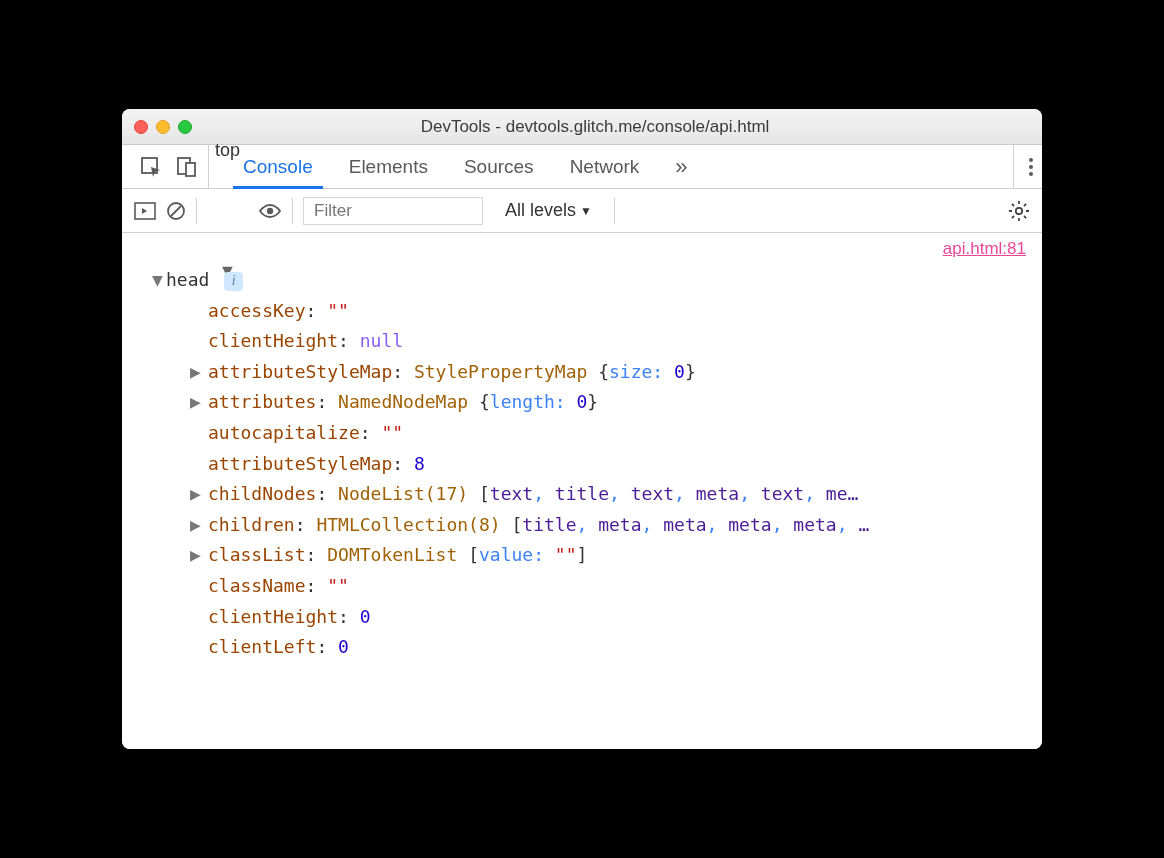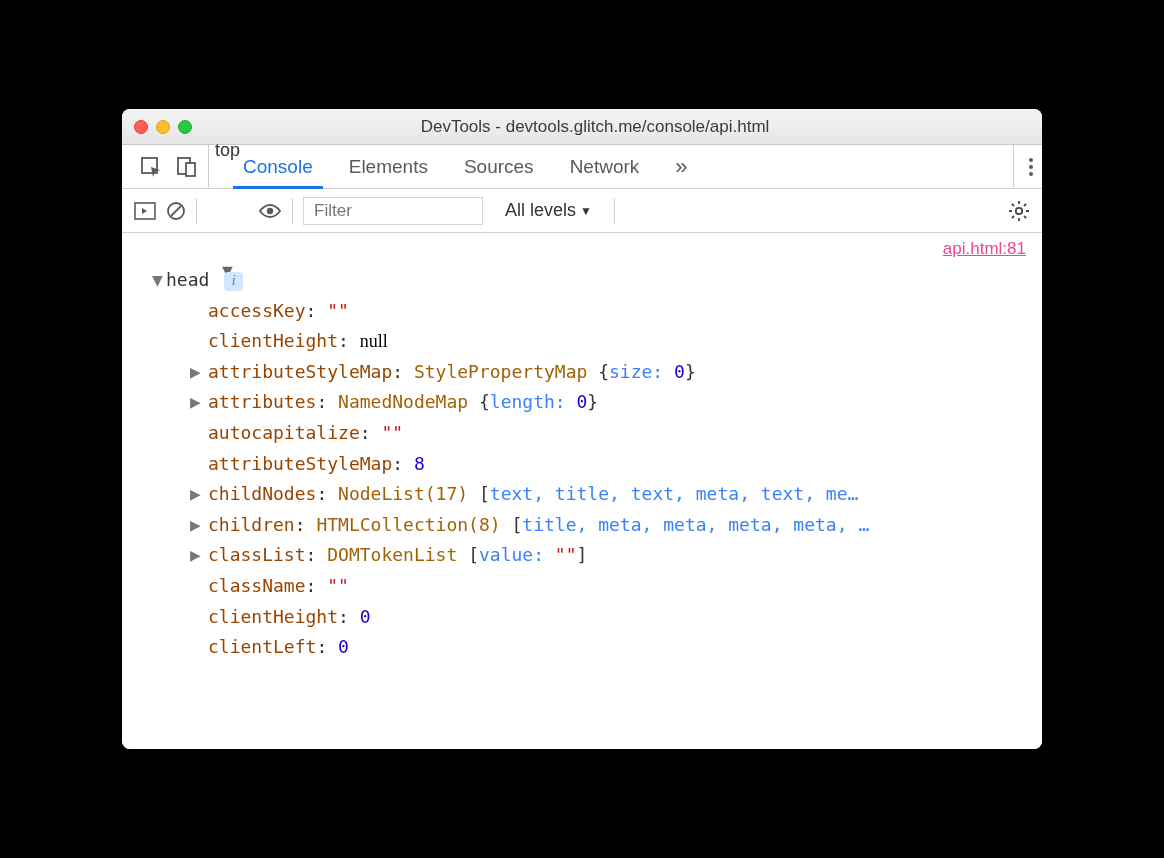--- a/index.html
+++ b/index.html
@@ -93,26 +93,26 @@
   .source-link {
     text-align:right; padding:6px 16px 2px 0; color:#ec4899; text-decoration:underline;
     font-family: Liberation Sans, sans-serif; font-size:17px; cursor:pointer;
   }
   .row { white-space:nowrap; overflow:hidden; text-overflow:ellipsis; padding-left:20px;}
   .arrow { color:#777; display:inline-block; width:12px; margin-right:2px;}
   .indent1 { padding-left:76px; position:relative;}
   .indent1 .arrow { position:absolute; left:58px;}
   .name { color:#994500;}
   .value-str { color:#c41a16;}
-  .value-null { color:#000000;font-family:Liberation Serif, serif;}
+  .value-null { color:#8b5cf6;}
   .value-num { color:#1c00cf;}
   .value-type { color:#a16207;}
   .brace { color:#333;}
   .bracket-inner { color:#3b82f6;}
-  .node-item { color:#3b82f6;}
+  .node-item { color:#4c1d95;}
   .info-badge {
     display:inline-flex; align-items:center; justify-content:center;
     width:19px; height:19px; background:#cfe8ff; color:#5a7ea8;
     font-family: Georgia, serif; font-style:italic; font-size:14px;
     border-radius:4px; margin-left:4px; vertical-align:middle;
   }
   svg { display:block; }
 </style>
 </head>
 <body>

